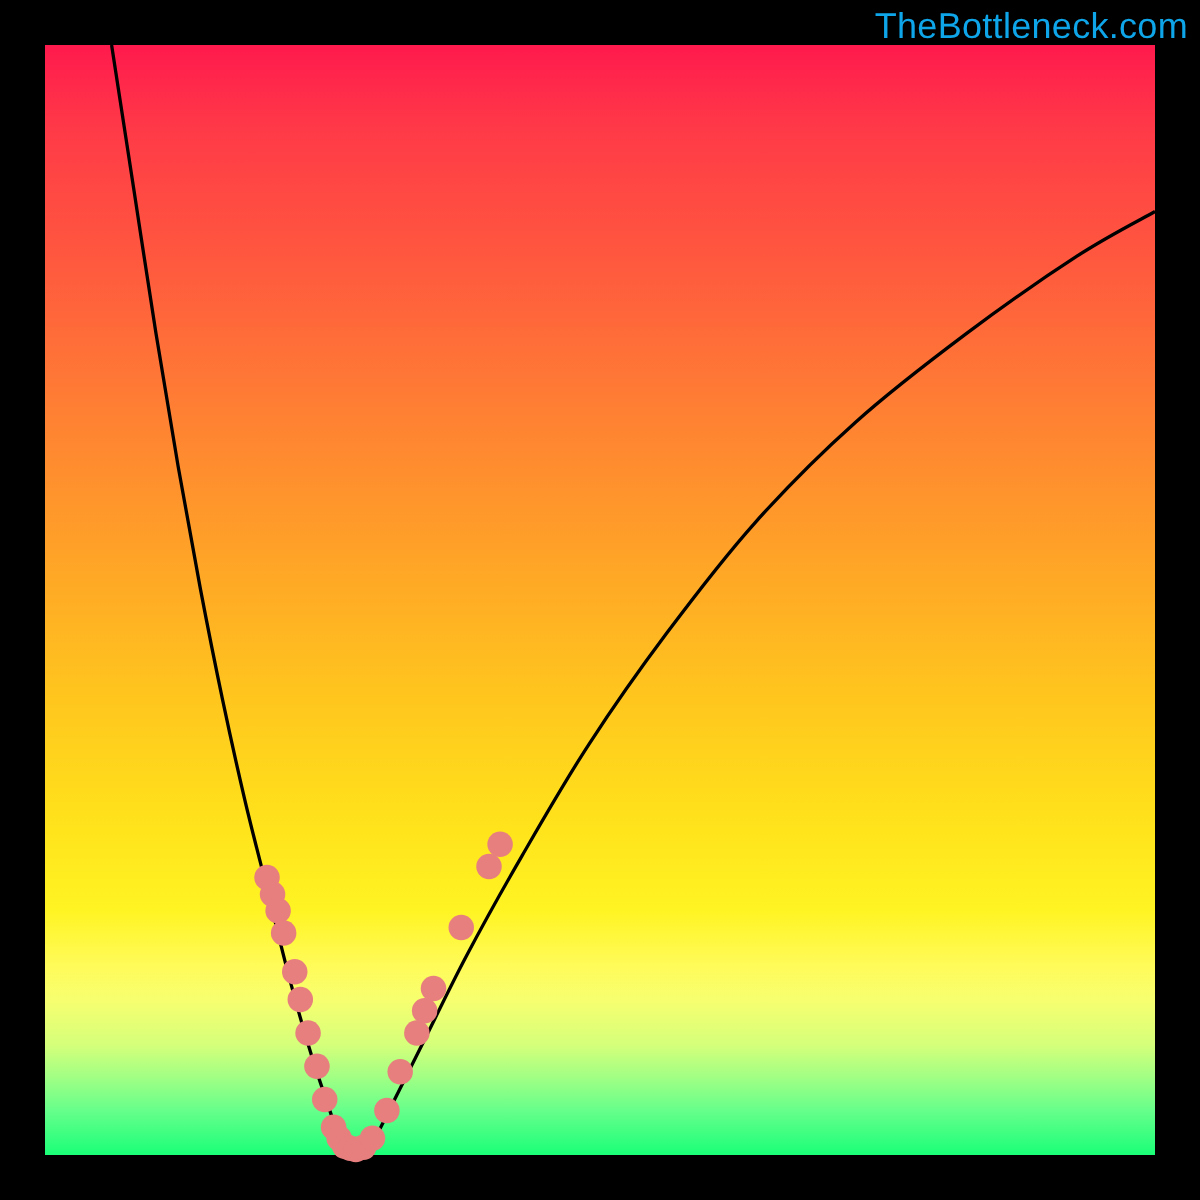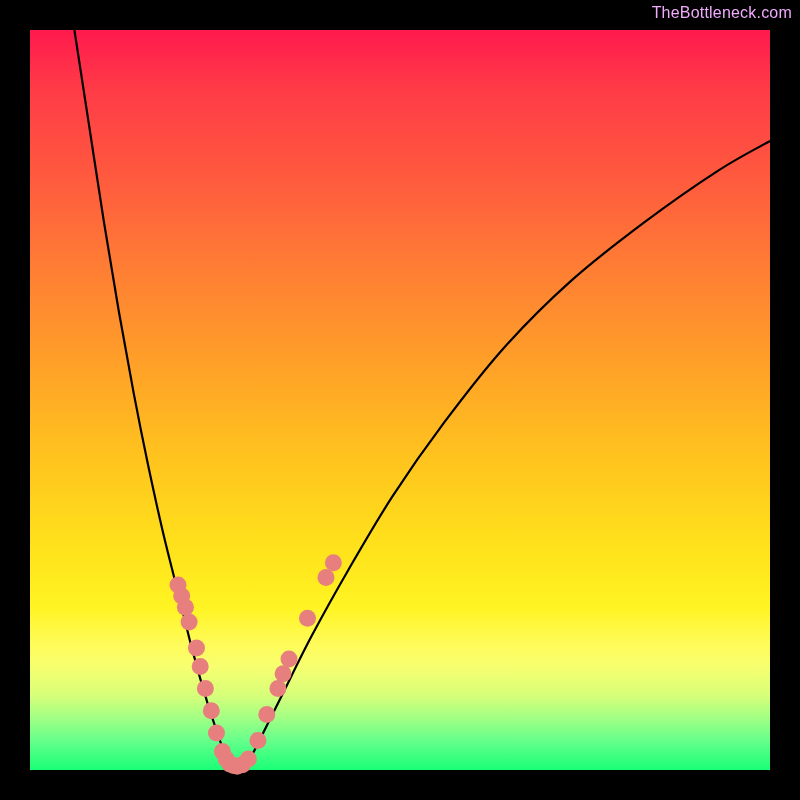--- a/index.html
+++ b/index.html
@@ -40,22 +40,22 @@
       #d6ff7a 90%,
       #a1ff84 93%,
       #66ff8b 96%,
       #1aff77 100%
     );
   }
   .watermark {
     position: absolute;
     top: 4px;
     right: 8px;
-    color: #f0abfc;
-    font-size: 16px;
+    color: #0ea5e9;
+    font-size: 24px;
     font-weight: 400;
     letter-spacing: 0.2px;
     user-select: none;
   }
   svg.curve {
     position: absolute;
     left: 0; top: 0;
     width: 740px;
     height: 740px;
     overflow: visible;

